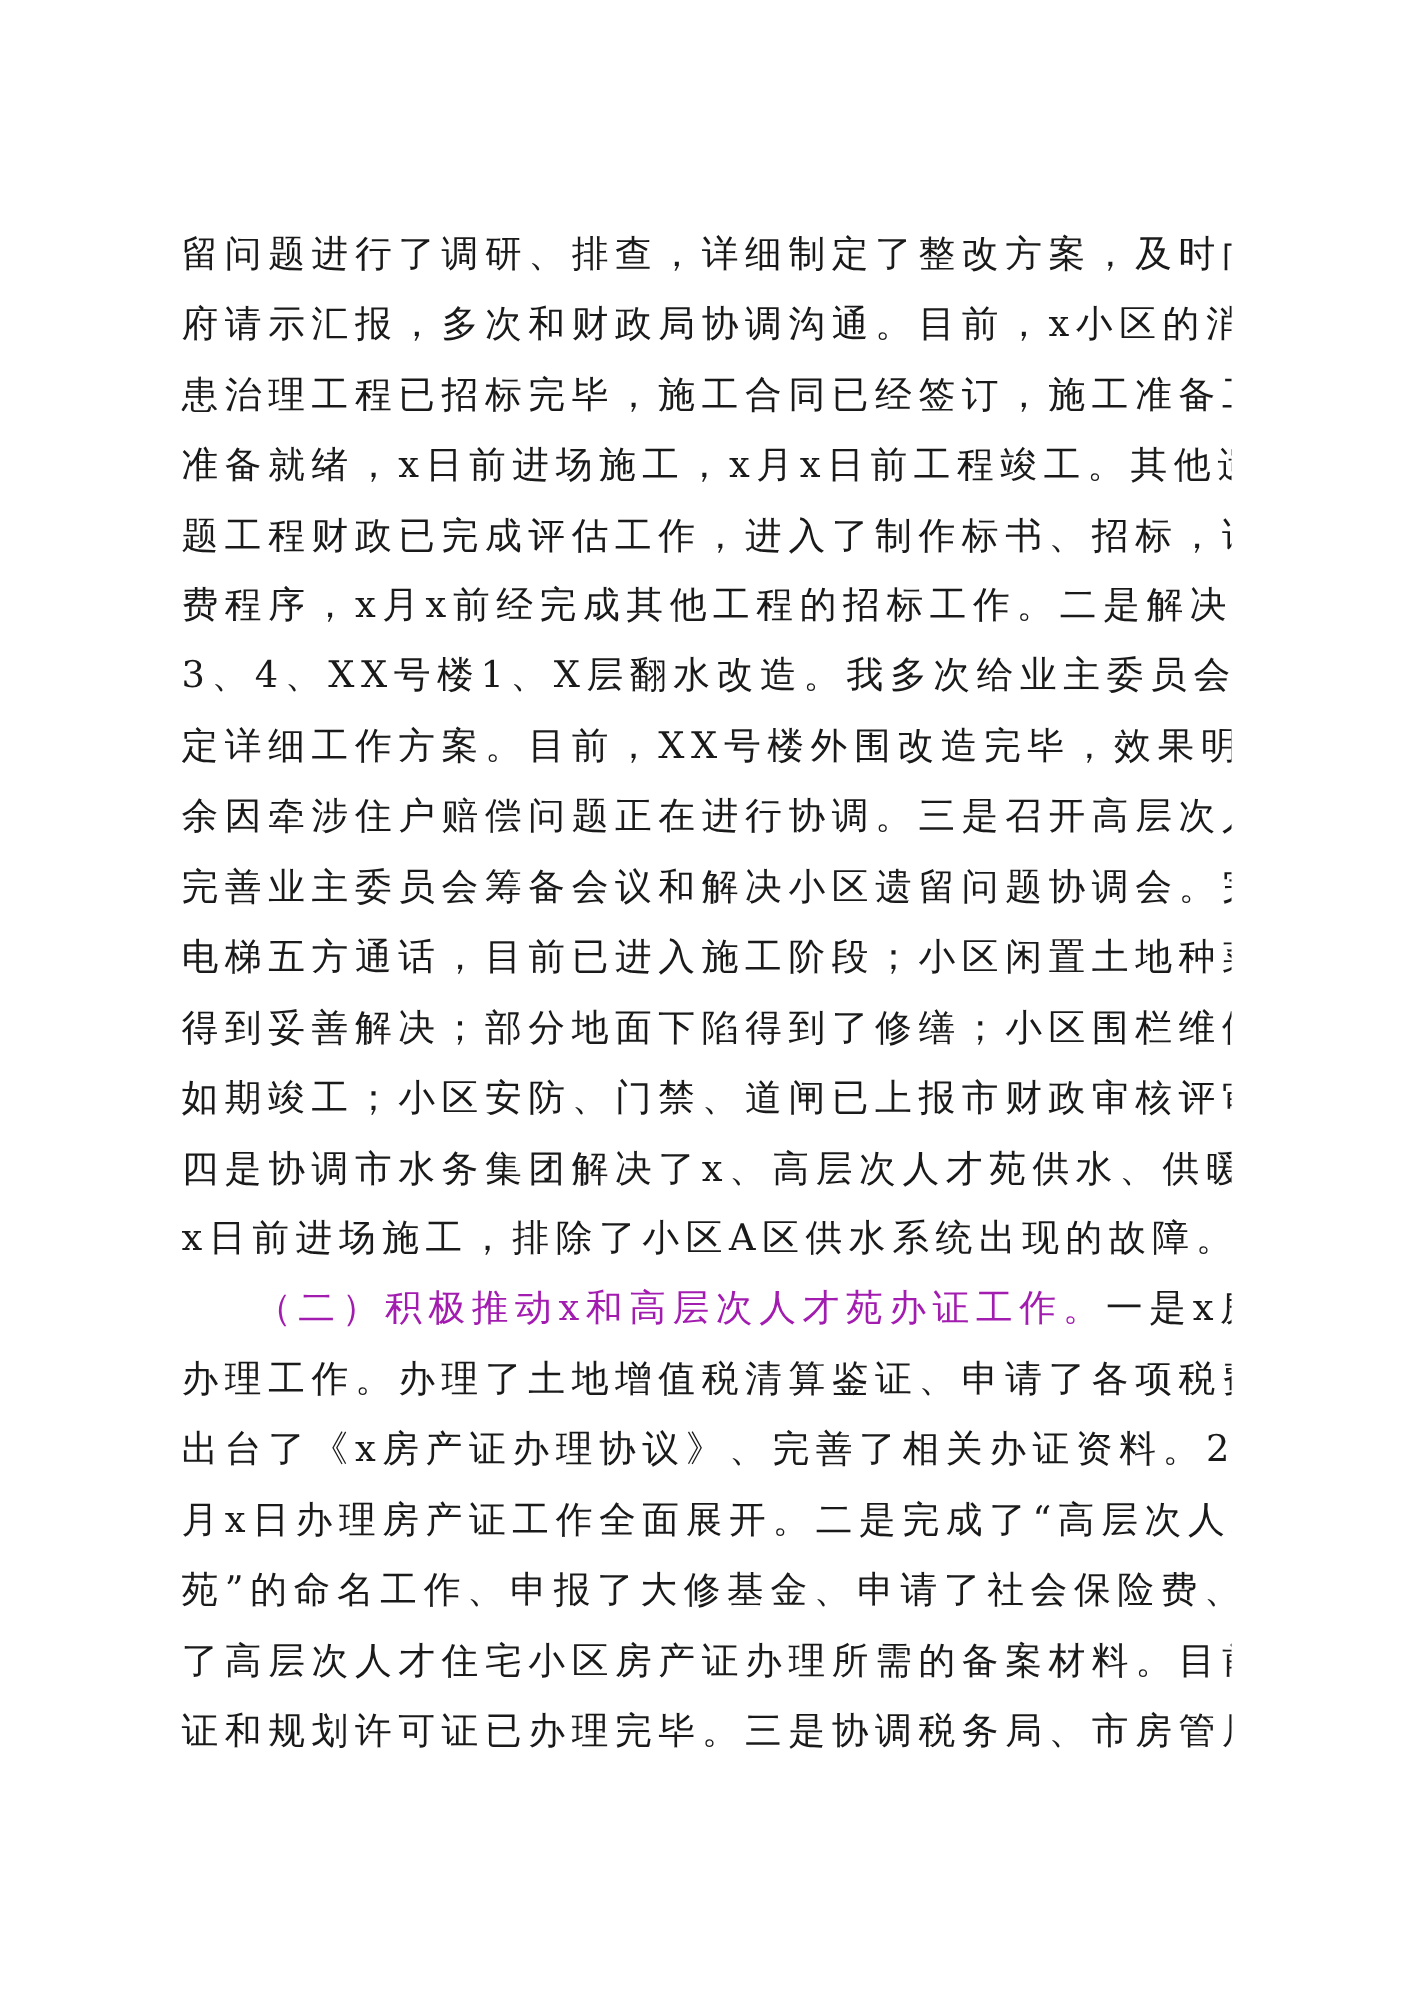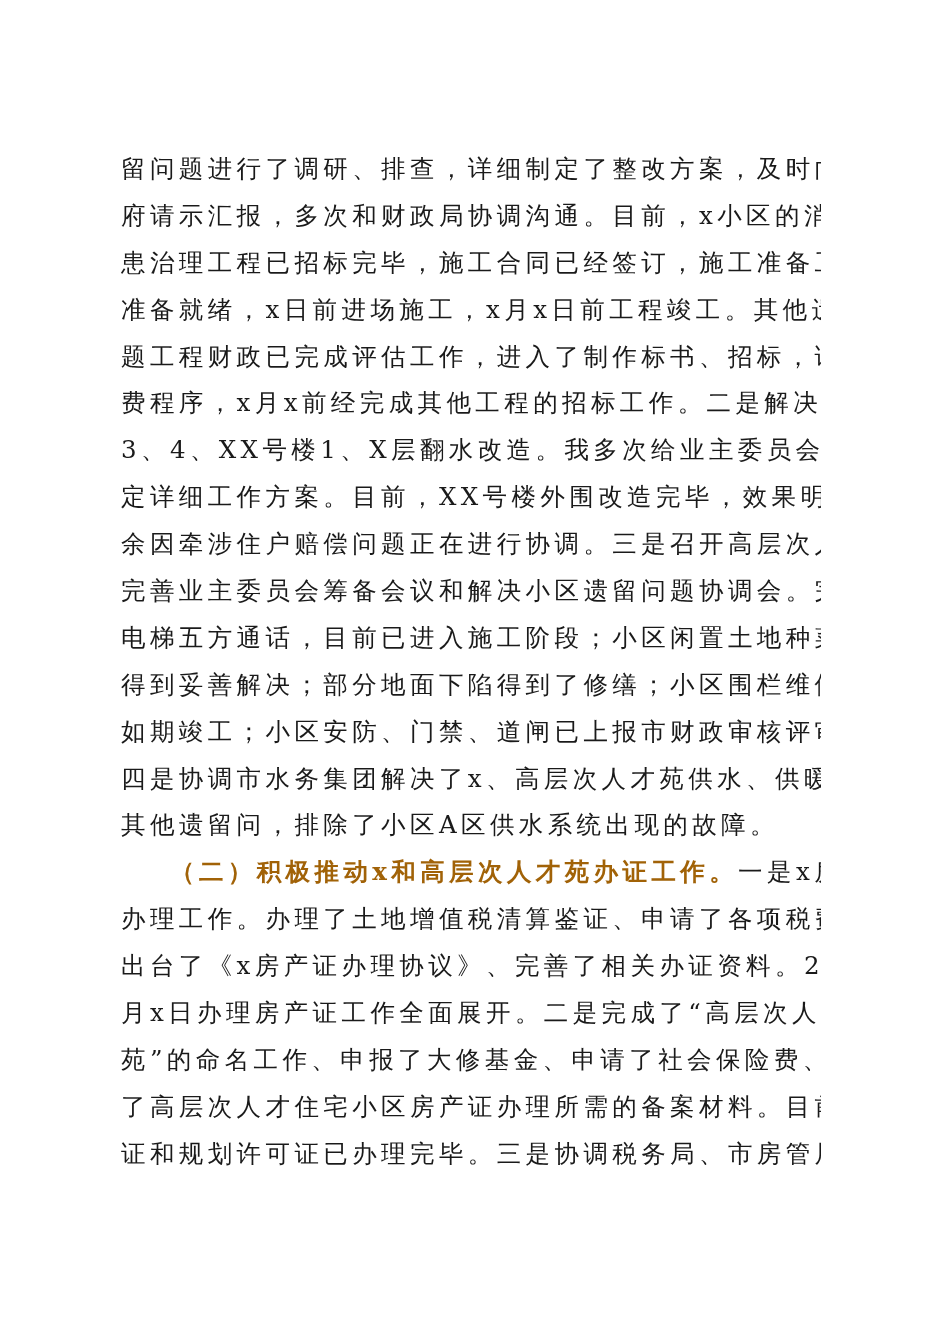--- a/index.html
+++ b/index.html
@@ -32,22 +32,22 @@
       text-align-last: justify;
       text-align: justify;
     }
     .line.last {
       text-align-last: left;
     }
     .line.indent {
       padding-left: 49px;
     }
     .heading {
-      font-weight: bold;
-      color: #a16207;
+      font-weight: normal;
+      color: #a21caf;
     }
   </style>
 </head>
 <body>
 
 <div class="page">
   <div class="paragraph">
     <span class="line">留问题进行了调研、排查，详细制定了整改方案，及时向市政</span>
     <span class="line">府请示汇报，多次和财政局协调沟通。目前，x小区的消防隐</span>
     <span class="line">患治理工程已招标完毕，施工合同已经签订，施工准备工作已</span>
@@ -55,21 +55,21 @@
     <span class="line">题工程财政已完成评估工作，进入了制作标书、招标，请领经</span>
     <span class="line">费程序，x月x前经完成其他工程的招标工作。二是解决2、</span>
     <span class="line">3、4、XX号楼1、X层翻水改造。我多次给业主委员会协商，制</span>
     <span class="line">定详细工作方案。目前，XX号楼外围改造完毕，效果明显。其</span>
     <span class="line">余因牵涉住户赔偿问题正在进行协调。三是召开高层次人才苑</span>
     <span class="line">完善业主委员会筹备会议和解决小区遗留问题协调会。完善了</span>
     <span class="line">电梯五方通话，目前已进入施工阶段；小区闲置土地种菜问题</span>
     <span class="line">得到妥善解决；部分地面下陷得到了修缮；小区围栏维修工程</span>
     <span class="line">如期竣工；小区安防、门禁、道闸已上报市财政审核评审中。</span>
     <span class="line">四是协调市水务集团解决了x、高层次人才苑供水、供暖管网</span>
-    <span class="line last">其他遗留问，排除了小区A区供水系统出现的故障。</span>
+    <span class="line last">x日前进场施工，排除了小区A区供水系统出现的故障。</span>
   </div>
 
   <div class="paragraph">
     <span class="line indent"><span class="heading">（二）积极推动x和高层次人才苑办证工作。</span><span>一是x房产证</span></span>
     <span class="line">办理工作。办理了土地增值税清算鉴证、申请了各项税费资金、</span>
     <span class="line">出台了《x房产证办理协议》、完善了相关办证资料。2021年x</span>
     <span class="line">月x日办理房产证工作全面展开。二是完成了“高层次人才</span>
     <span class="line">苑”的命名工作、申报了大修基金、申请了社会保险费、整理</span>
     <span class="line">了高层次人才住宅小区房产证办理所需的备案材料。目前土地</span>
     <span class="line">证和规划许可证已办理完毕。三是协调税务局、市房管局、市</span>

